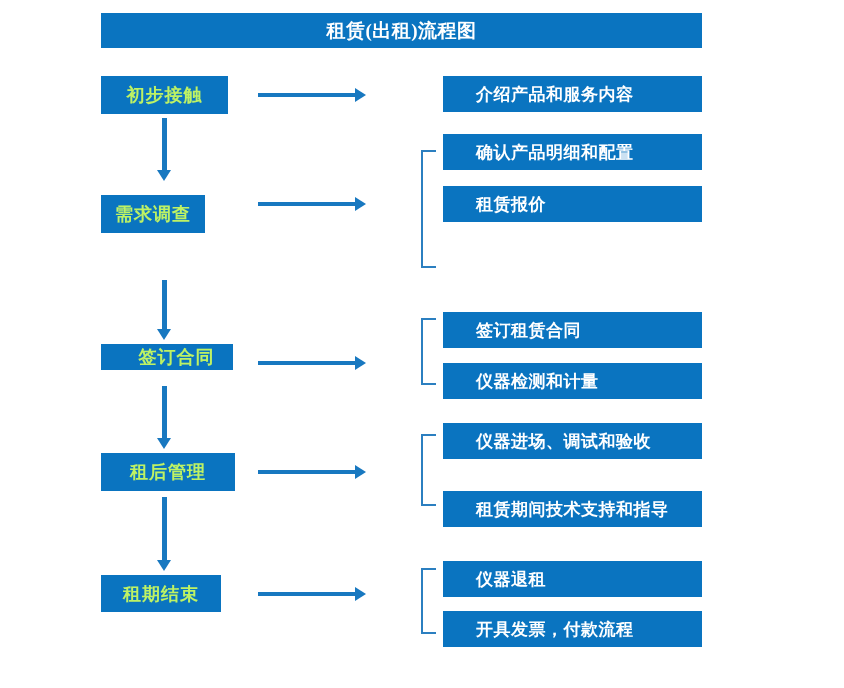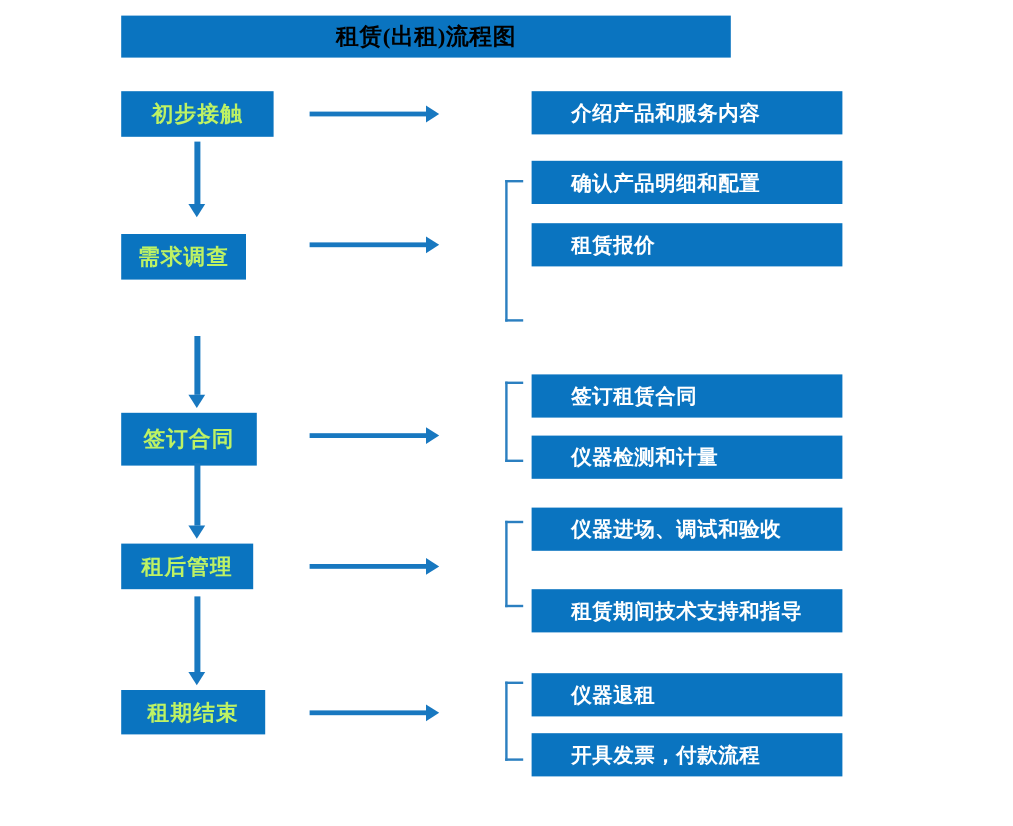--- a/index.html
+++ b/index.html
@@ -7,23 +7,23 @@
     width:844px;height:688px;
     background:#ffffff;
     font-family:"Liberation Serif","DejaVu Serif",serif;
     overflow:hidden;
   }
   #canvas{position:relative;width:844px;height:688px;}
 
   
   .title-bar{
     position:absolute;
-    left:101px;top:13px;width:508px;height:35px;
+    left:101px;top:13px;width:601px;height:35px;
     background:#0a74c0;
-    color:#000000;
+    color:#ffffff;
     font-size:19px;font-weight:bold;
     display:flex;align-items:center;justify-content:center;
     letter-spacing:.5px;
   }
 
   
   .stage-box{
     position:absolute;
     background:#0a74c0;
     color:#bef264;
@@ -87,23 +87,23 @@
 <body>
 
 <div id="canvas">
 
   <div class="title-bar">租赁(出租)流程图</div>
 
   <div class="stage-box" style="left:101px;top:76px;width:127px;height:38px;">初步接触</div>
 
   <div class="stage-box" style="left:101px;top:195px;width:104px;height:38px;">需求调查</div>
 
-  <div class="stage-box" style="left:101px;top:344px;width:113px;height:44px;">签订合同</div>
+  <div class="stage-box" style="left:101px;top:344px;width:113px;height:26px;padding-left:19px;">签订合同</div>
 
-  <div class="stage-box" style="left:101px;top:453px;width:110px;height:38px;">租后管理</div>
+  <div class="stage-box" style="left:101px;top:453px;width:134px;height:38px;">租后管理</div>
 
   <div class="stage-box" style="left:101px;top:575px;width:120px;height:37px;">租期结束</div>
 
   <div class="h-arrow" style="left:258px;top:88px;width:108px;">
     <div class="shaft" style="width:97px;"></div>
     <div class="head" style="left:97px;"></div>
   </div>
 
   <div class="h-arrow" style="left:258px;top:197px;width:108px;">
     <div class="shaft" style="width:97px;"></div>

